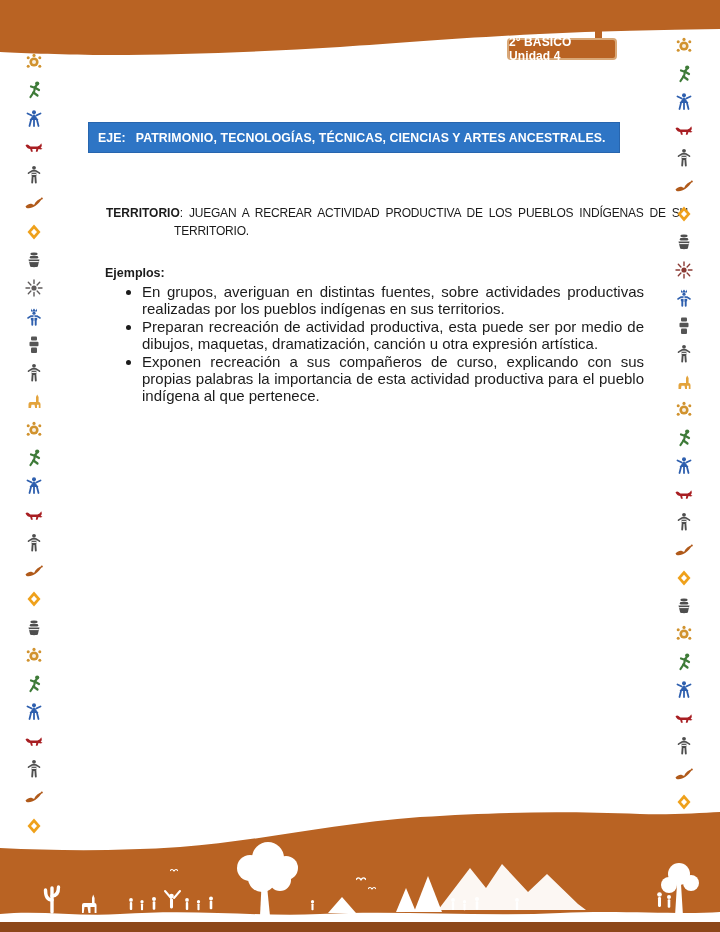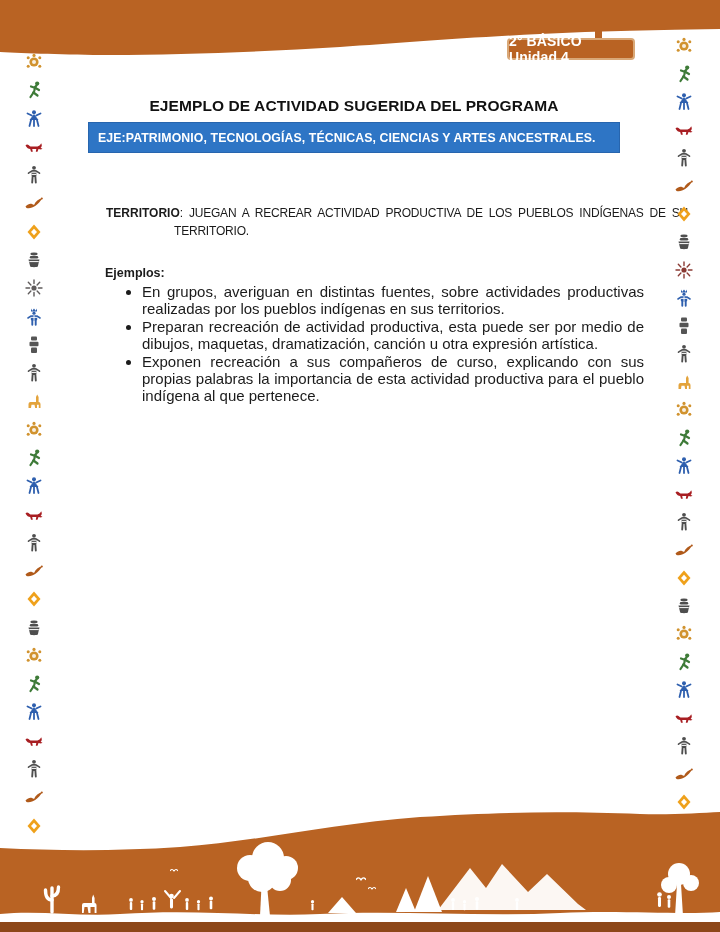--- a/index.html
+++ b/index.html
@@ -10,42 +10,42 @@
     color:var(--ink,#1b1b1b);
   }
   svg{display:block}
   .fill-orange{fill:var(--orange,#B96323);}
   .fill-dark{fill:var(--dark-strip,#8D4719);}
   .fill-white{fill:#ffffff;}
 
   
   .top-band{position:absolute;top:0;left:0;}
   .unit-badge{
-    position:absolute;left:507px;top:38px;width:128px;height:22px;
+    position:absolute;left:507px;top:38px;width:110px;height:22px;
     box-sizing:border-box;background:var(--orange,#B96323);
     border:2px solid var(--badge-border,#D9A877);border-radius:4px;
-    color:#fff;font-size:14px;font-weight:700;
+    color:#fff;font-size:12px;font-weight:700;
     display:flex;align-items:center;justify-content:center;
     letter-spacing:.1px;
   }
 
   
   .doc-title{
     position:absolute;top:87px;left:88px;width:532px;
     text-align:center;font-size:15.5px;font-weight:700;color:#111;
     letter-spacing:.1px;
   }
   .eje-banner{
     position:absolute;top:122px;left:88px;width:532px;height:31px;
     box-sizing:border-box;background:var(--blue,#2E75C5);
     border:1.5px solid var(--blue-border,#2765AE);
     color:#fff;font-weight:700;font-size:12.3px;
     display:flex;align-items:center;padding:0 9px;letter-spacing:.1px;
   }
-  .eje-banner .eje-label{}
+  .eje-banner .eje-label{margin-right:10px;}
 
   
   .activity{
     position:absolute;top:205px;left:106px;width:514px;margin:0;
     font-size:12px;line-height:17.5px;text-align:justify;
     padding-left:68px;text-indent:-68px;letter-spacing:-.2px;
   }
   .activity b{letter-spacing:0;}
   .ejemplos{
     position:absolute;top:258px;left:97px;margin:8px;
@@ -170,21 +170,20 @@
 
   <svg class="top-band" width="720" height="62" viewBox="0 0 720 62">
     <path class="fill-orange" d="M0 0 H720 V29 C660 30 600 31 540 34 C460 38 400 43 340 47 C260 52 180 55 110 55 C65 55 25 53 0 52 Z"></path>
     <rect class="fill-orange" x="595" y="22" width="7" height="18"></rect>
   </svg>
 
   <div class="unit-badge">
     <span>2° BÁSICO Unidad 4</span>
   </div>
 
-  <h1 class="doc-title">EJEMPLO DE ACTIVIDAD SUGERIDA DEL PROGRAMA</h1>
 
   <div class="eje-banner">
     <span class="eje-label">EJE:</span>
     <span>PATRIMONIO, TECNOLOGÍAS, TÉCNICAS, CIENCIAS Y ARTES ANCESTRALES.</span>
   </div>
 
   <p class="activity"><b>TERRITORIO</b><span>: </span><span>JUEGAN A RECREAR ACTIVIDAD PRODUCTIVA DE LOS PUEBLOS INDÍGENAS DE SU TERRITORIO.</span></p>
 
   <p class="ejemplos">Ejemplos:</p>
 

